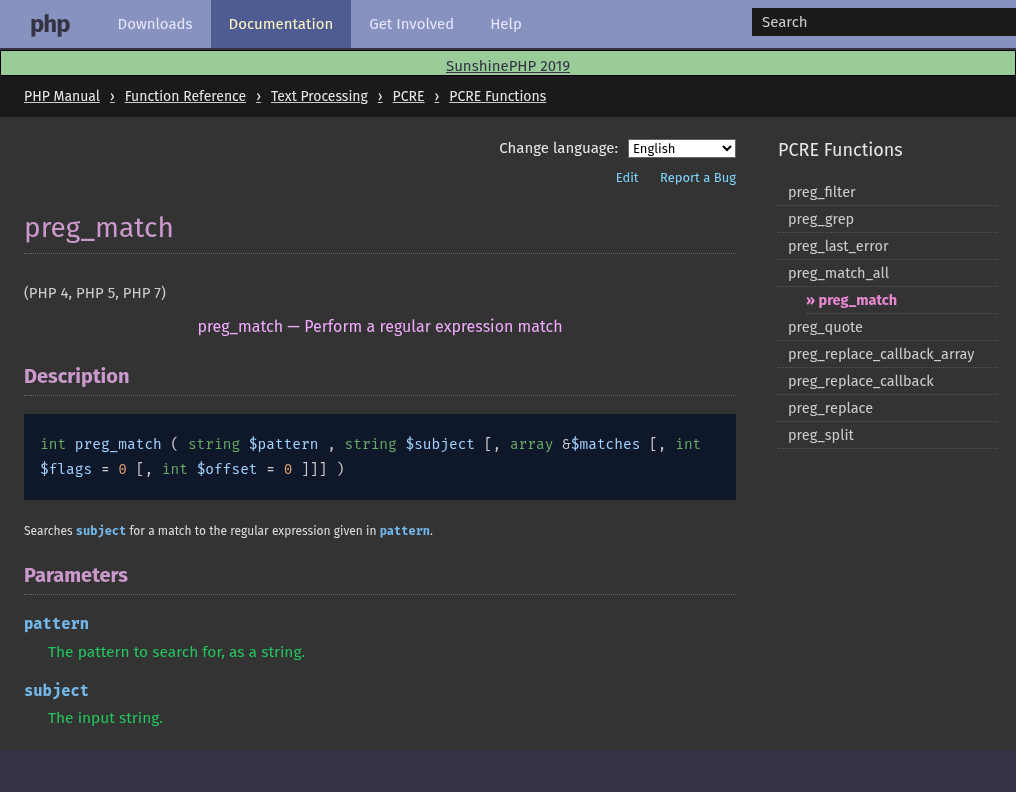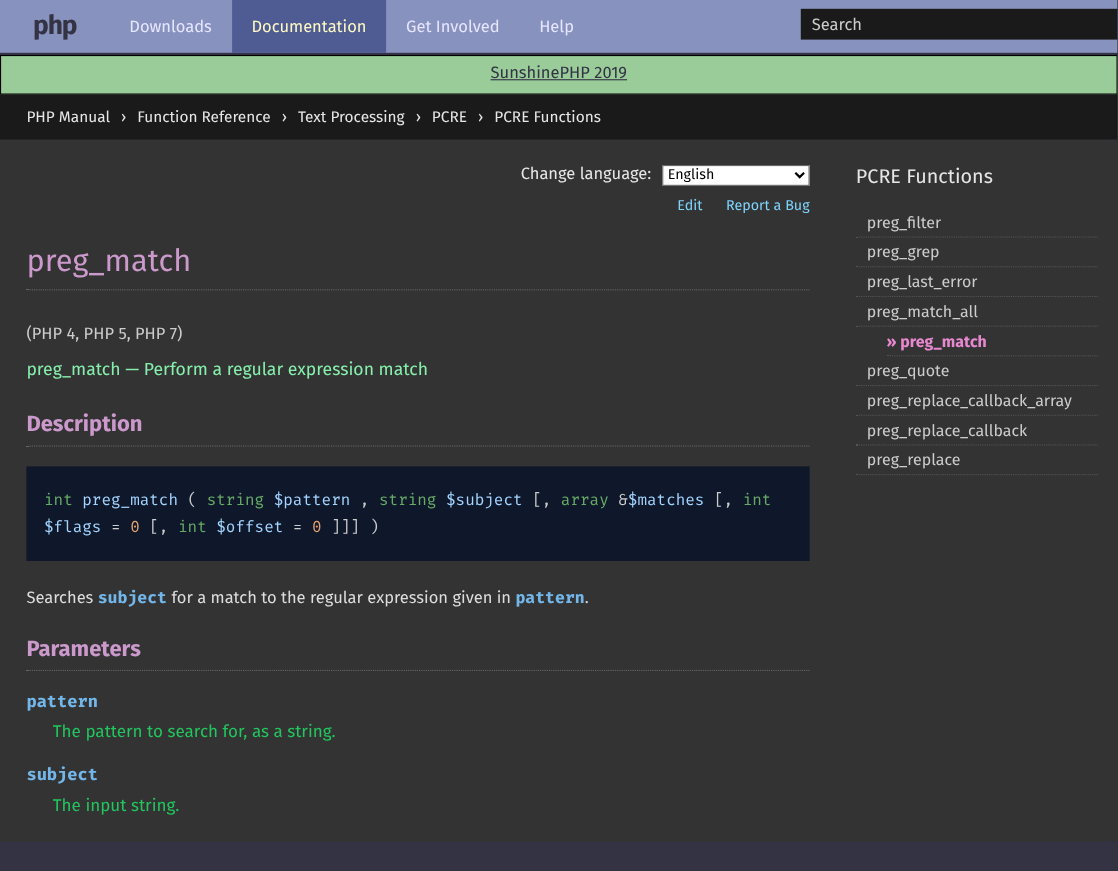--- a/index.html
+++ b/index.html
@@ -38,34 +38,34 @@
   }
   .nav-item.active {
     background: #4f5b93;
     color: #fef9c3;
   }
   .search-box {
     position: absolute;
     right: 0;
     top: 8px;
     height: 28px;
-    width: 288px;
+    width: 264px;
     background: #1a1a1a;
     color: #ccc;
     border: none;
     padding: 0 10px;
     font-size: 15px;
     font-family: inherit;
   }
   .search-box::placeholder { color: #ccc; }
   .banner {
     background: #99cc99;
     color: #333344;
     text-align: center;
-    height: 36px;
+    height: 26px;
     line-height: 30px;
     font-size: 15px;
     border: 1px solid #000;
     margin-top: 2px;
   }
   .banner a {
     color: #333344;
     text-decoration: underline;
     cursor: pointer;
   }
@@ -74,20 +74,21 @@
     padding: 12px 24px;
     display: flex;
     align-items: center;
     font-size: 14px;
     color: #ccc;
   }
   .breadcrumbs {
     display: flex;
     gap: 10px;
     align-items: center;
+    text-decoration: underline;
   }
   .breadcrumbs span, .breadcrumbs a {
     color: #e6e6e6;
     cursor: pointer;
   }
   .sep { color: #888; }
   .secondnav .spacer { flex: 1; }
   .prevnext a {
     color: #e6e6e6;
     cursor: pointer;
@@ -106,21 +107,21 @@
   }
   .lang-row {
     text-align: right;
     font-size: 15px;
     color: #e6e6e6;
     margin-bottom: 8px;
   }
   .lang-select {
     font-family: inherit;
     font-size: 13px;
-    width: 134px;
+    width: 108px;
     background: #fff;
     border: 1px solid #666;
     margin-left: 6px;
   }
   .edit-row {
     text-align: right;
     font-size: 13px;
     margin-bottom: 20px;
   }
   .edit-row a {
@@ -145,37 +146,38 @@
     margin-top: 20px;
     margin-bottom: 18px;
   }
   .verinfo {
     font-size: 15px;
     color: #ccc;
     margin-bottom: 10px;
   }
   .purpose {
     font-size: 16px;
-    color: #86efac;
+    color: #f0abfc;
     margin-bottom: 22px;
+    text-align: center;
   }
   .methodsynopsis {
     background: #0f172a;
     padding: 18px 16px;
     font-family: "Fira Mono", "Source Code Pro", monospace;
     font-size: 14.5px;
     line-height: 1.75;
     color: #ccc;
     margin-bottom: 22px;
   }
   .type { color: #66aa66; }
   .methodname { color: #a3d4ff; }
   .parameter { color: #a3d4ff; }
   .init { color: #e2a06e; }
-  .searches { font-size: 15px; color: #ddd; }
+  .searches { font-size: 12px; color: #ddd; }
   .code-word {
     color: #73b7ea;
     font-family: "Fira Mono", monospace;
     font-weight: 700;
   }
   dl.params dt {
     color: #73b7ea;
     font-family: "Fira Mono", monospace;
     font-weight: 700;
     font-size: 15.5px;
@@ -302,15 +304,16 @@
     <ul>
       <li><a>preg_filter</a></li>
       <li><a>preg_grep</a></li>
       <li><a>preg_last_error</a></li>
       <li><a>preg_match_all</a></li>
       <li class="current"><span class="arrow">» </span><a>preg_match</a></li>
       <li><a>preg_quote</a></li>
       <li><a>preg_replace_callback_array</a></li>
       <li><a>preg_replace_callback</a></li>
       <li><a>preg_replace</a></li>
+      <li><a>preg_split</a></li>
     </ul>
   </aside>
 </div>
 
 </body></html>

